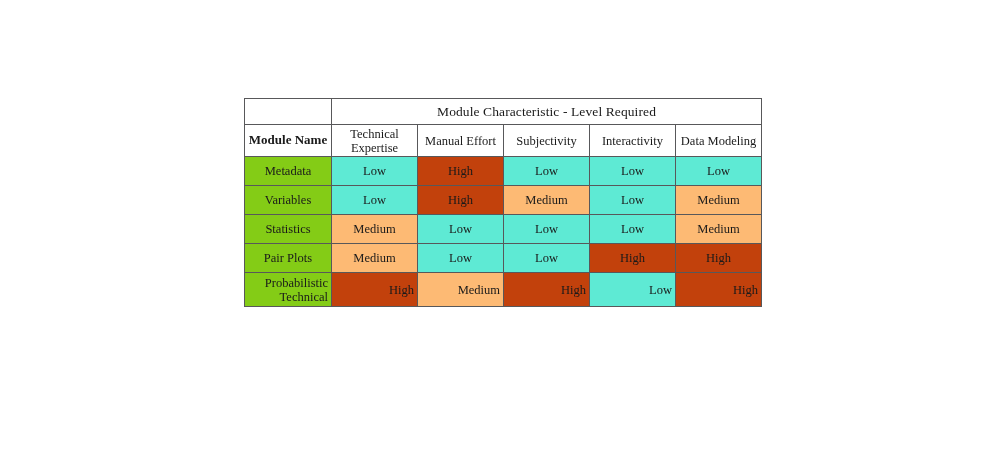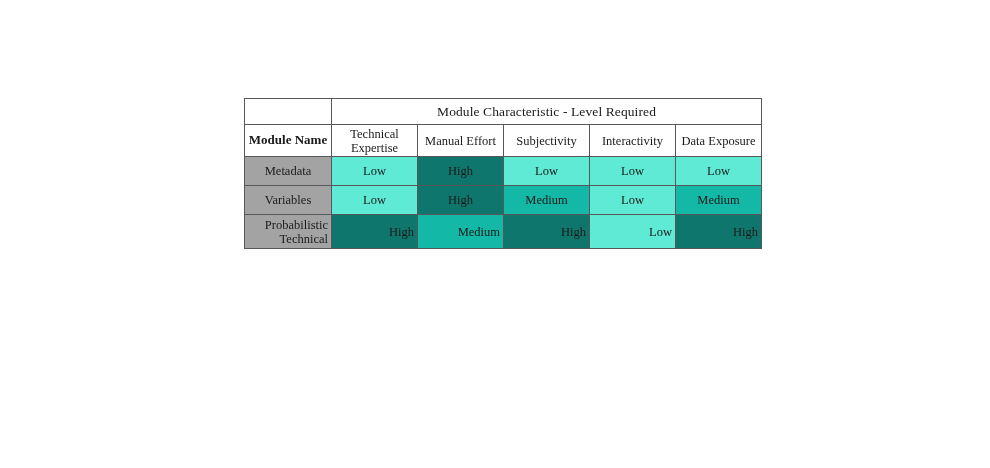--- a/index.html
+++ b/index.html
@@ -83,24 +83,24 @@
     height: 28px;
     font-size: 12.5px;
   }
   tr.data-row td.row-label {
     font-size: 12.5px;
   }
   tr.data-row.tall td { height: 33px; text-align: right; }
 
   
   td.level-low    { background: #5eead4; color: #1a1a1a; }
-  td.level-medium { background: #14b8a6; color: #1a1a1a; }
-  td.level-high   { background: #0f766e; color: #ffffff; margin-left: 7px; }
+  td.level-medium { background: #fdba74; color: #1a1a1a; }
+  td.level-high   { background: #c2410c; color: #ffffff; margin-left: 7px; }
 
-  td.row-label { background: #a3a3a3; }
+  td.row-label { background: #84cc16; }
 
   .two-line { display: block; }
 </style>
 </head>
 <body>
 
 <div id="page">
   <div id="table-wrap">
     <table class="matrix">
       <colgroup>
@@ -125,21 +125,21 @@
             <td class="col-header">
               <span class="two-line">Manual Effort</span>
             </td>
             <td class="col-header">
               <span class="two-line">Subjectivity</span>
             </td>
             <td class="col-header">
               <span class="two-line">Interactivity</span>
             </td>
             <td class="col-header">
-              <span class="two-line">Data Exposure</span>
+              <span class="two-line">Data Modeling</span>
             </td>
           </tr>
           <tr class="data-row">
             <td class="row-label">
               <span class="two-line">Metadata</span>
             </td>
             <td class="level-low">Low</td>
             <td class="level-high">High</td>
             <td class="level-low">Low</td>
             <td class="level-low">Low</td>
@@ -148,20 +148,40 @@
           <tr class="data-row">
             <td class="row-label">
               <span class="two-line">Variables</span>
             </td>
             <td class="level-low">Low</td>
             <td class="level-high">High</td>
             <td class="level-medium">Medium</td>
             <td class="level-low">Low</td>
             <td class="level-medium">Medium</td>
           </tr>
+          <tr class="data-row">
+            <td class="row-label">
+              <span class="two-line">Statistics</span>
+            </td>
+            <td class="level-medium">Medium</td>
+            <td class="level-low">Low</td>
+            <td class="level-low">Low</td>
+            <td class="level-low">Low</td>
+            <td class="level-medium">Medium</td>
+          </tr>
+          <tr class="data-row">
+            <td class="row-label">
+              <span class="two-line">Pair Plots</span>
+            </td>
+            <td class="level-medium">Medium</td>
+            <td class="level-low">Low</td>
+            <td class="level-low">Low</td>
+            <td class="level-high">High</td>
+            <td class="level-high">High</td>
+          </tr>
           <tr class="data-row tall">
             <td class="row-label">
               <span class="two-line">Probabilistic</span>
               <span class="two-line">Technical</span>
             </td>
             <td class="level-high">High</td>
             <td class="level-medium">Medium</td>
             <td class="level-high">High</td>
             <td class="level-low">Low</td>
             <td class="level-high">High</td>

